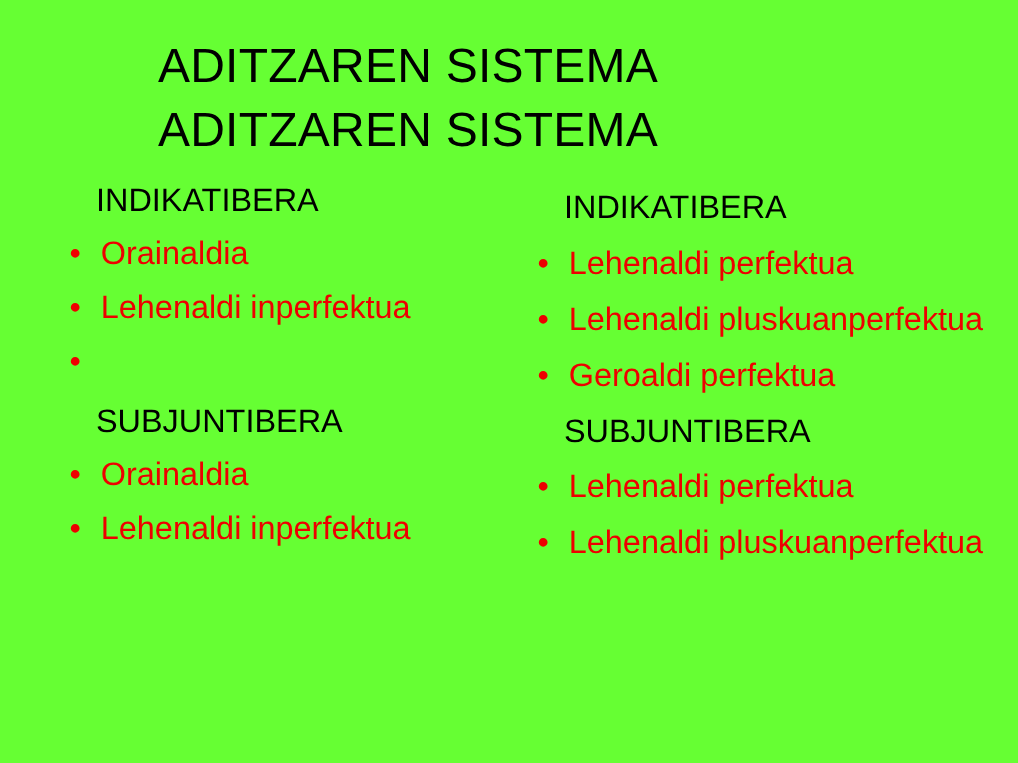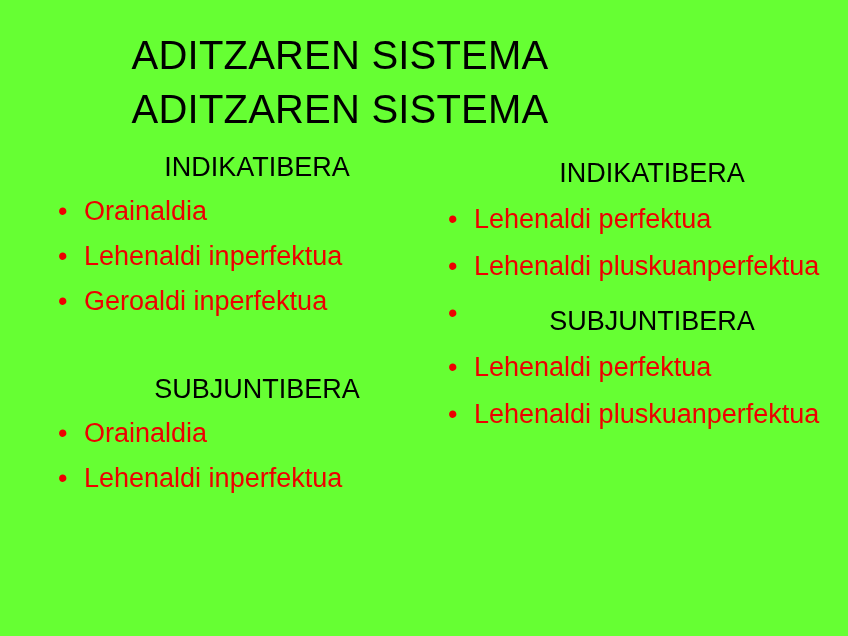--- a/index.html
+++ b/index.html
@@ -52,21 +52,20 @@
     width: 400px;
     top: 156px;
   }
 
   .section-heading {
     color: #000000;
     font-size: 27px;
     line-height: 35px;
     padding-left: 36px;
     white-space: nowrap;
-    text-align: center;
   }
 
   .bullets {
     list-style: none;
     margin: 0;
     padding: 0;
   }
   .bullets li {
     position: relative;
     color: #ee0000;
@@ -113,21 +112,20 @@
         <li>
           <span class="bullet-dot">•</span>
           <span class="bullet-text">Orainaldia</span>
         </li>
         <li>
           <span class="bullet-dot">•</span>
           <span class="bullet-text">Lehenaldi inperfektua</span>
         </li>
         <li>
           <span class="bullet-dot">•</span>
-          <span class="bullet-text">Geroaldi inperfektua</span>
         </li>
       </ul>
     </div>
 
     <div class="gap-left"></div>
 
     <div class="section">
       <div class="section-heading">SUBJUNTIBERA</div>
       <ul class="bullets">
         <li>
@@ -151,20 +149,21 @@
         <li>
           <span class="bullet-dot">•</span>
           <span class="bullet-text">Lehenaldi perfektua</span>
         </li>
         <li>
           <span class="bullet-dot">•</span>
           <span class="bullet-text">Lehenaldi pluskuanperfektua</span>
         </li>
         <li>
           <span class="bullet-dot">•</span>
+          <span class="bullet-text">Geroaldi perfektua</span>
         </li>
       </ul>
     </div>
 
     <div class="gap-right"></div>
 
     <div class="section">
       <div class="section-heading">SUBJUNTIBERA</div>
       <ul class="bullets">
         <li>

